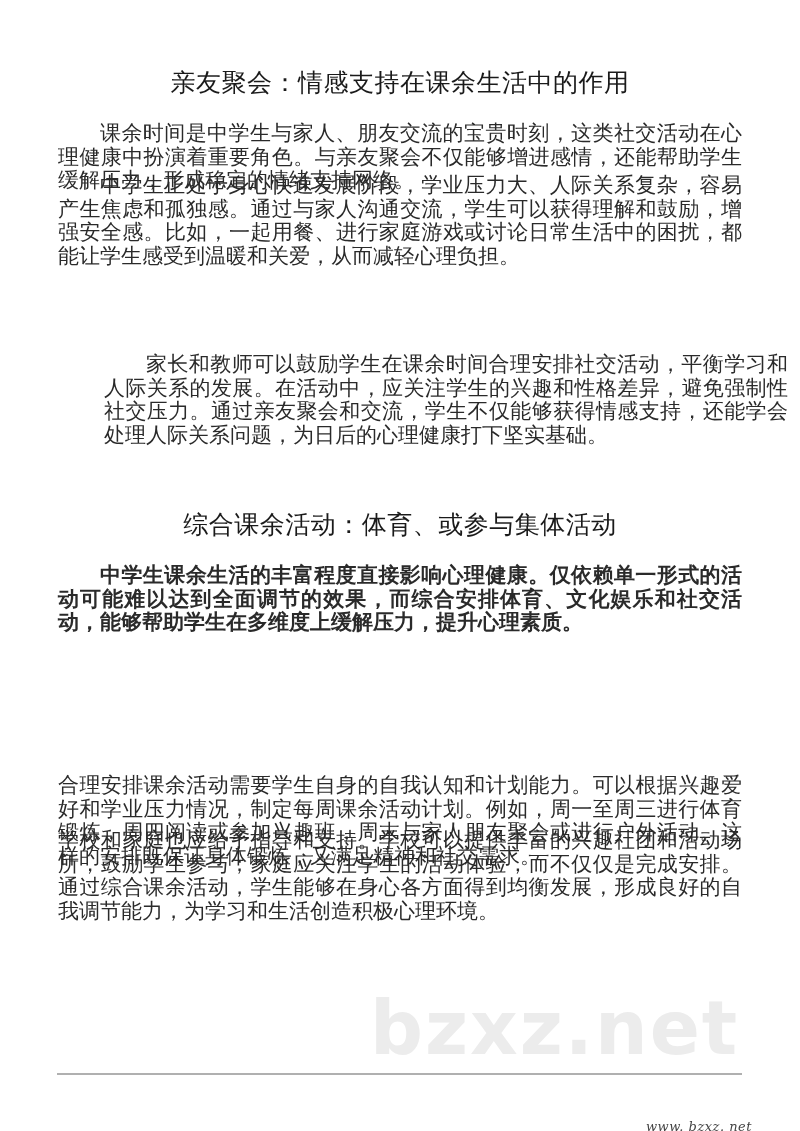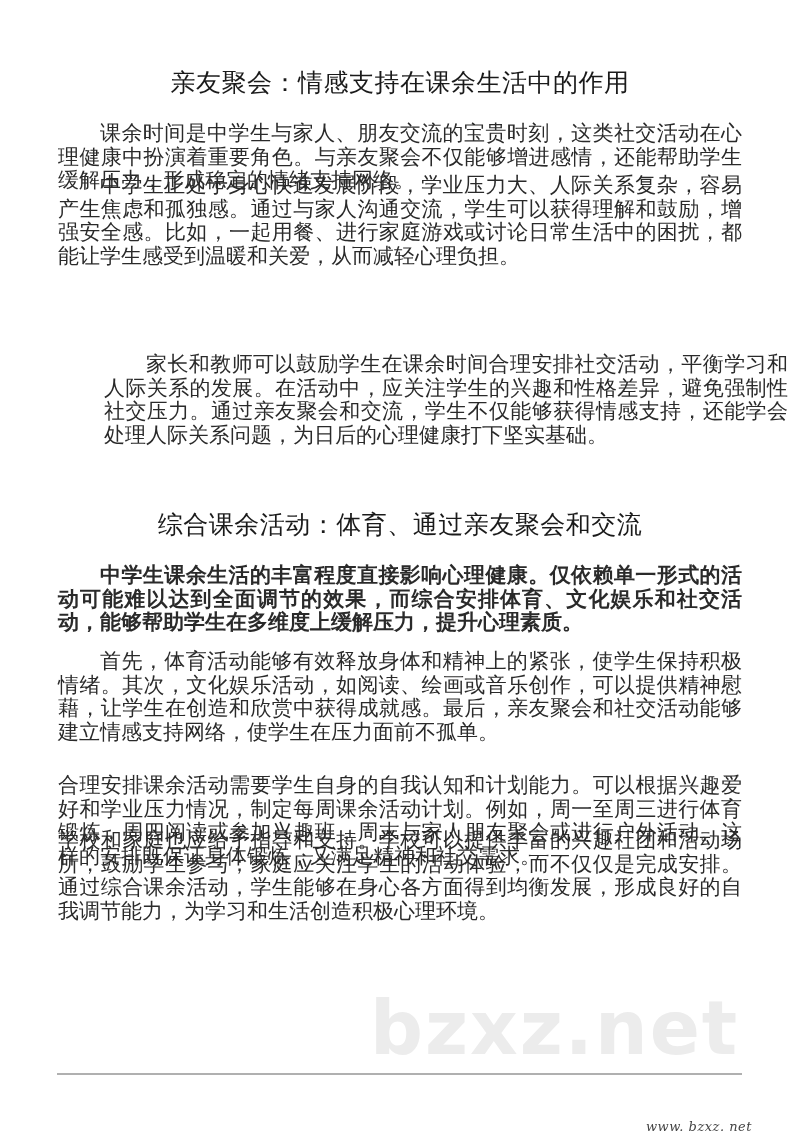--- a/index.html
+++ b/index.html
@@ -23,21 +23,20 @@
 
 <div class="page">
 
   <div class="watermark">bzxz.net</div>
 
   <h1 class="title" style="top:66px;">亲友聚会：情感支持在课余生活中的作用</h1>
   <p class="para indent" style="top:122px;">课余时间是中学生与家人、朋友交流的宝贵时刻，这类社交活动在心理健康中扮演着重要角色。与亲友聚会不仅能够增进感情，还能帮助学生缓解压力，形成稳定的情绪支持网络。</p>
   <p class="para indent" style="top:174px;">中学生正处于身心快速发展阶段，学业压力大、人际关系复杂，容易产生焦虑和孤独感。通过与家人沟通交流，学生可以获得理解和鼓励，增强安全感。比如，一起用餐、进行家庭游戏或讨论日常生活中的困扰，都能让学生感受到温暖和关爱，从而减轻心理负担。</p>
   <p class="para indent" style="top:353px;margin-left:46px;">家长和教师可以鼓励学生在课余时间合理安排社交活动，平衡学习和人际关系的发展。在活动中，应关注学生的兴趣和性格差异，避免强制性社交压力。通过亲友聚会和交流，学生不仅能够获得情感支持，还能学会处理人际关系问题，为日后的心理健康打下坚实基础。</p>
 
-  <h1 class="title" style="top:508px;">综合课余活动：体育、通过亲友聚会和交流</h1>
+  <h1 class="title" style="top:508px;">综合课余活动：体育、或参与集体活动</h1>
   <p class="para indent" style="top:563px;font-weight:bold;">中学生课余生活的丰富程度直接影响心理健康。仅依赖单一形式的活动可能难以达到全面调节的效果，而综合安排体育、文化娱乐和社交活动，能够帮助学生在多维度上缓解压力，提升心理素质。</p>
-  <p class="para indent" style="top:650px;">首先，体育活动能够有效释放身体和精神上的紧张，使学生保持积极情绪。其次，文化娱乐活动，如阅读、绘画或音乐创作，可以提供精神慰藉，让学生在创造和欣赏中获得成就感。最后，亲友聚会和社交活动能够建立情感支持网络，使学生在压力面前不孤单。</p>
   <p class="para" style="top:774px;">合理安排课余活动需要学生自身的自我认知和计划能力。可以根据兴趣爱好和学业压力情况，制定每周课余活动计划。例如，周一至周三进行体育锻炼，周四阅读或参加兴趣班，周末与家人朋友聚会或进行户外活动。这样的安排既保证身体锻炼，又满足精神和社交需求。</p>
   <p class="para" style="top:829px;">学校和家庭也应给予指导和支持。学校可以提供丰富的兴趣社团和活动场所，鼓励学生参与；家庭应关注学生的活动体验，而不仅仅是完成安排。通过综合课余活动，学生能够在身心各方面得到均衡发展，形成良好的自我调节能力，为学习和生活创造积极心理环境。</p>
 
   <div class="rule"></div>
   <div class="footer-url">www. bzxz. net</div>
 </div>
 
 </body></html>

